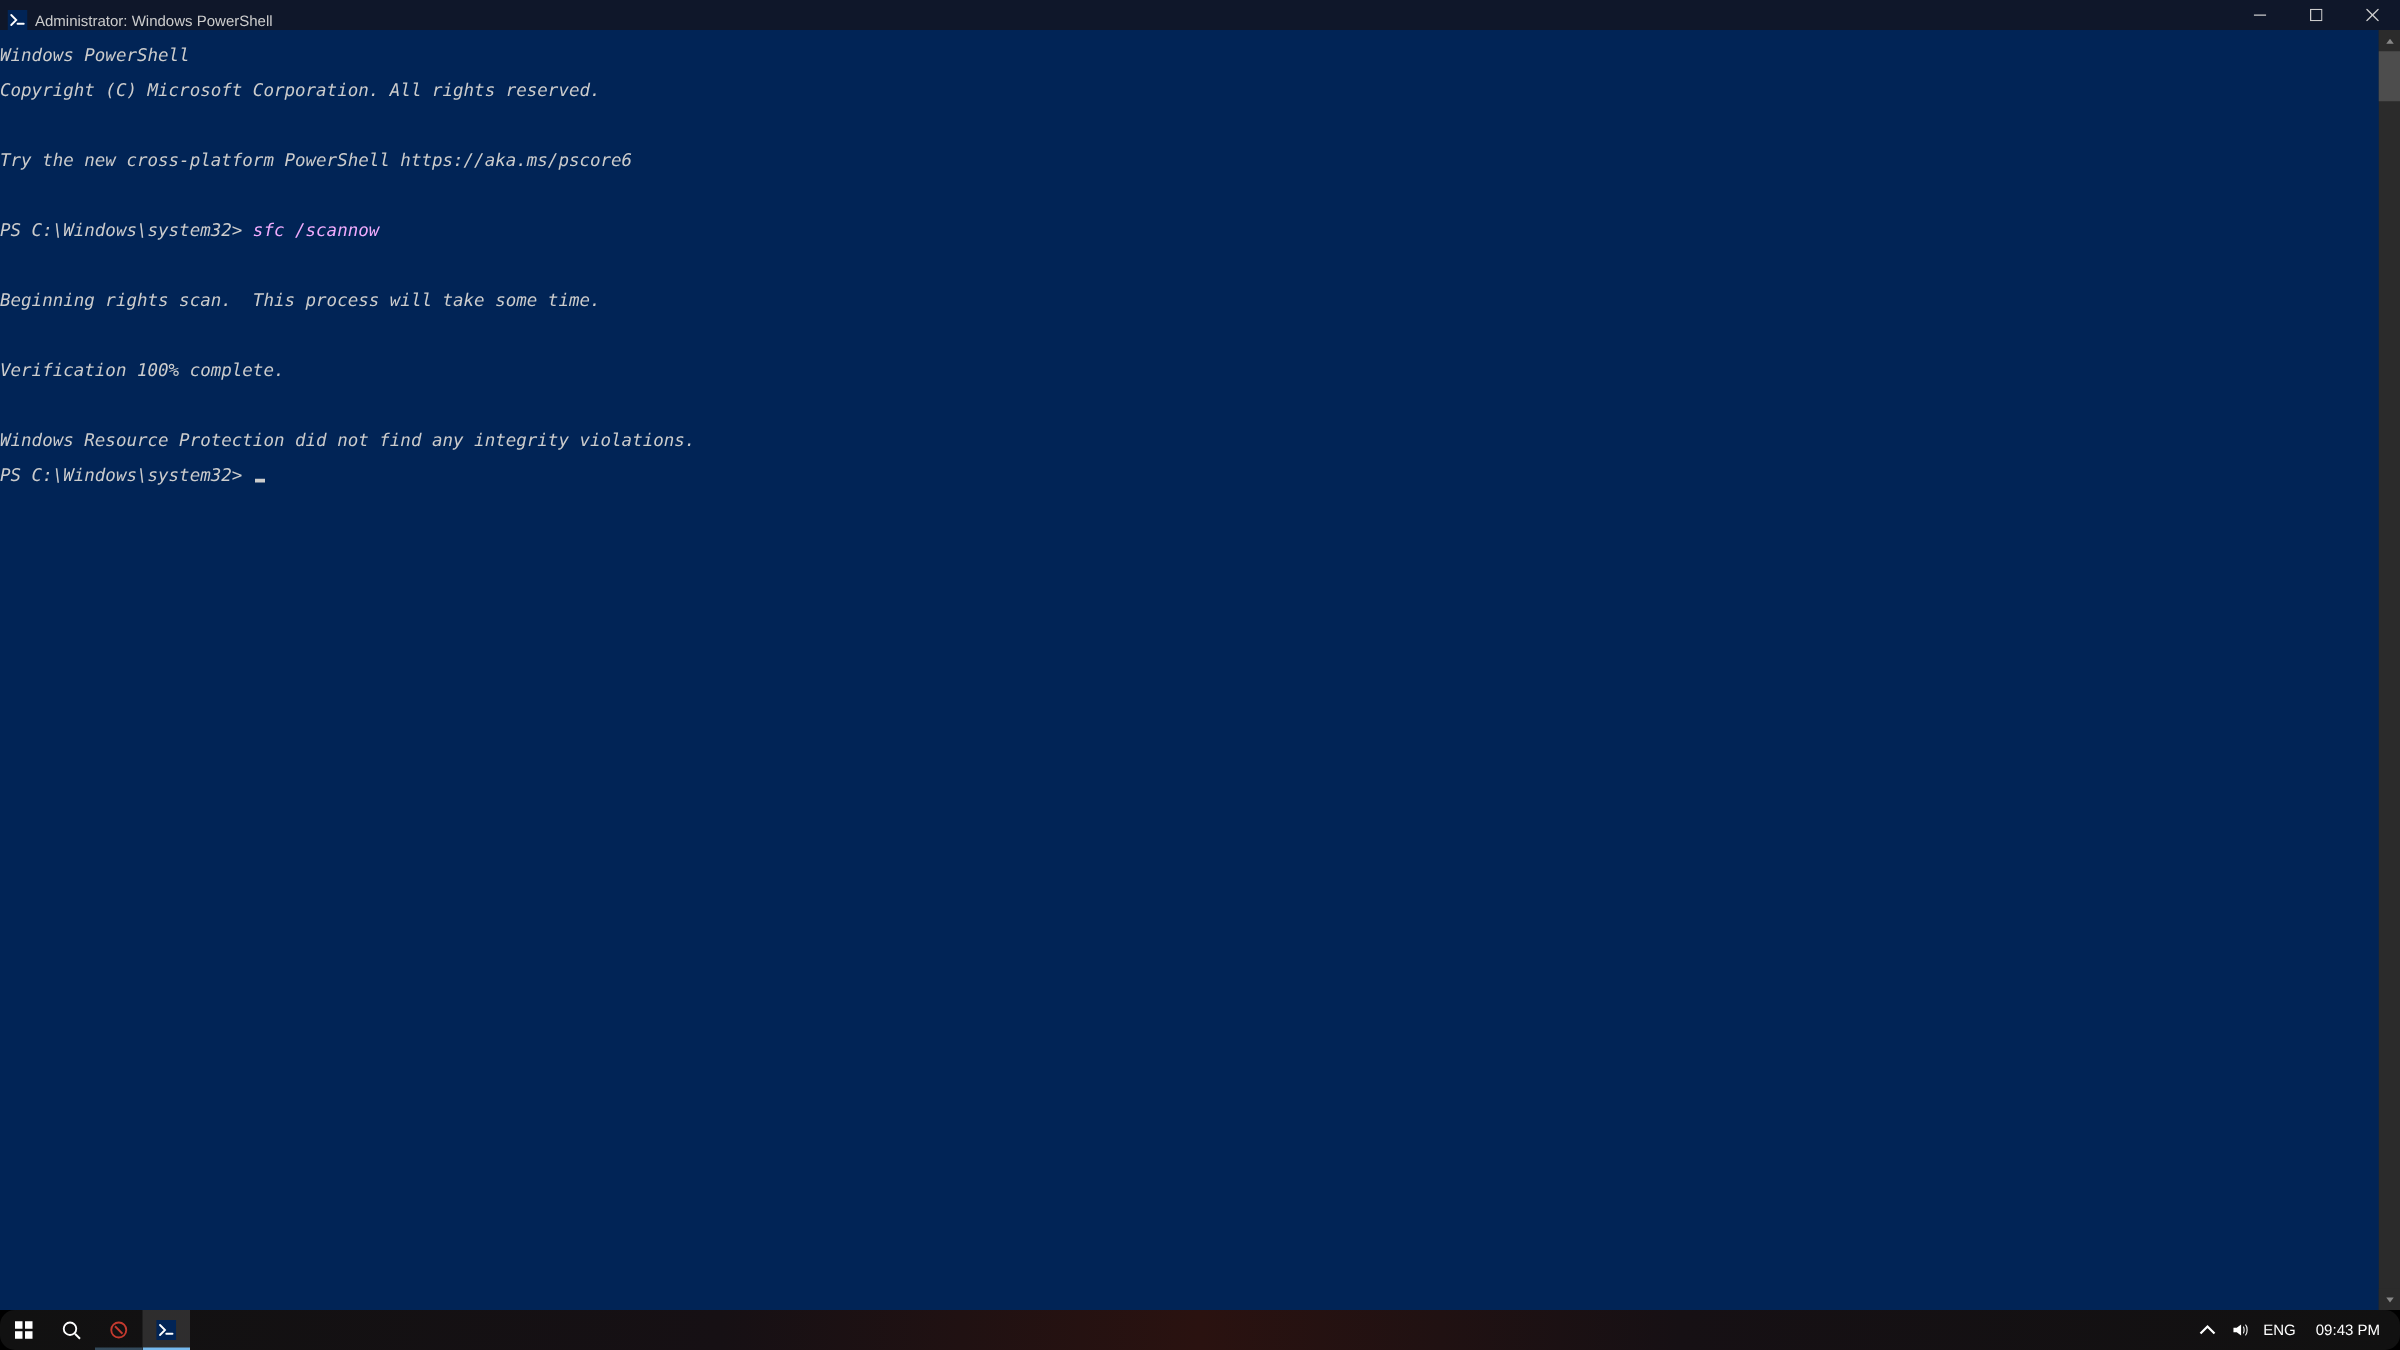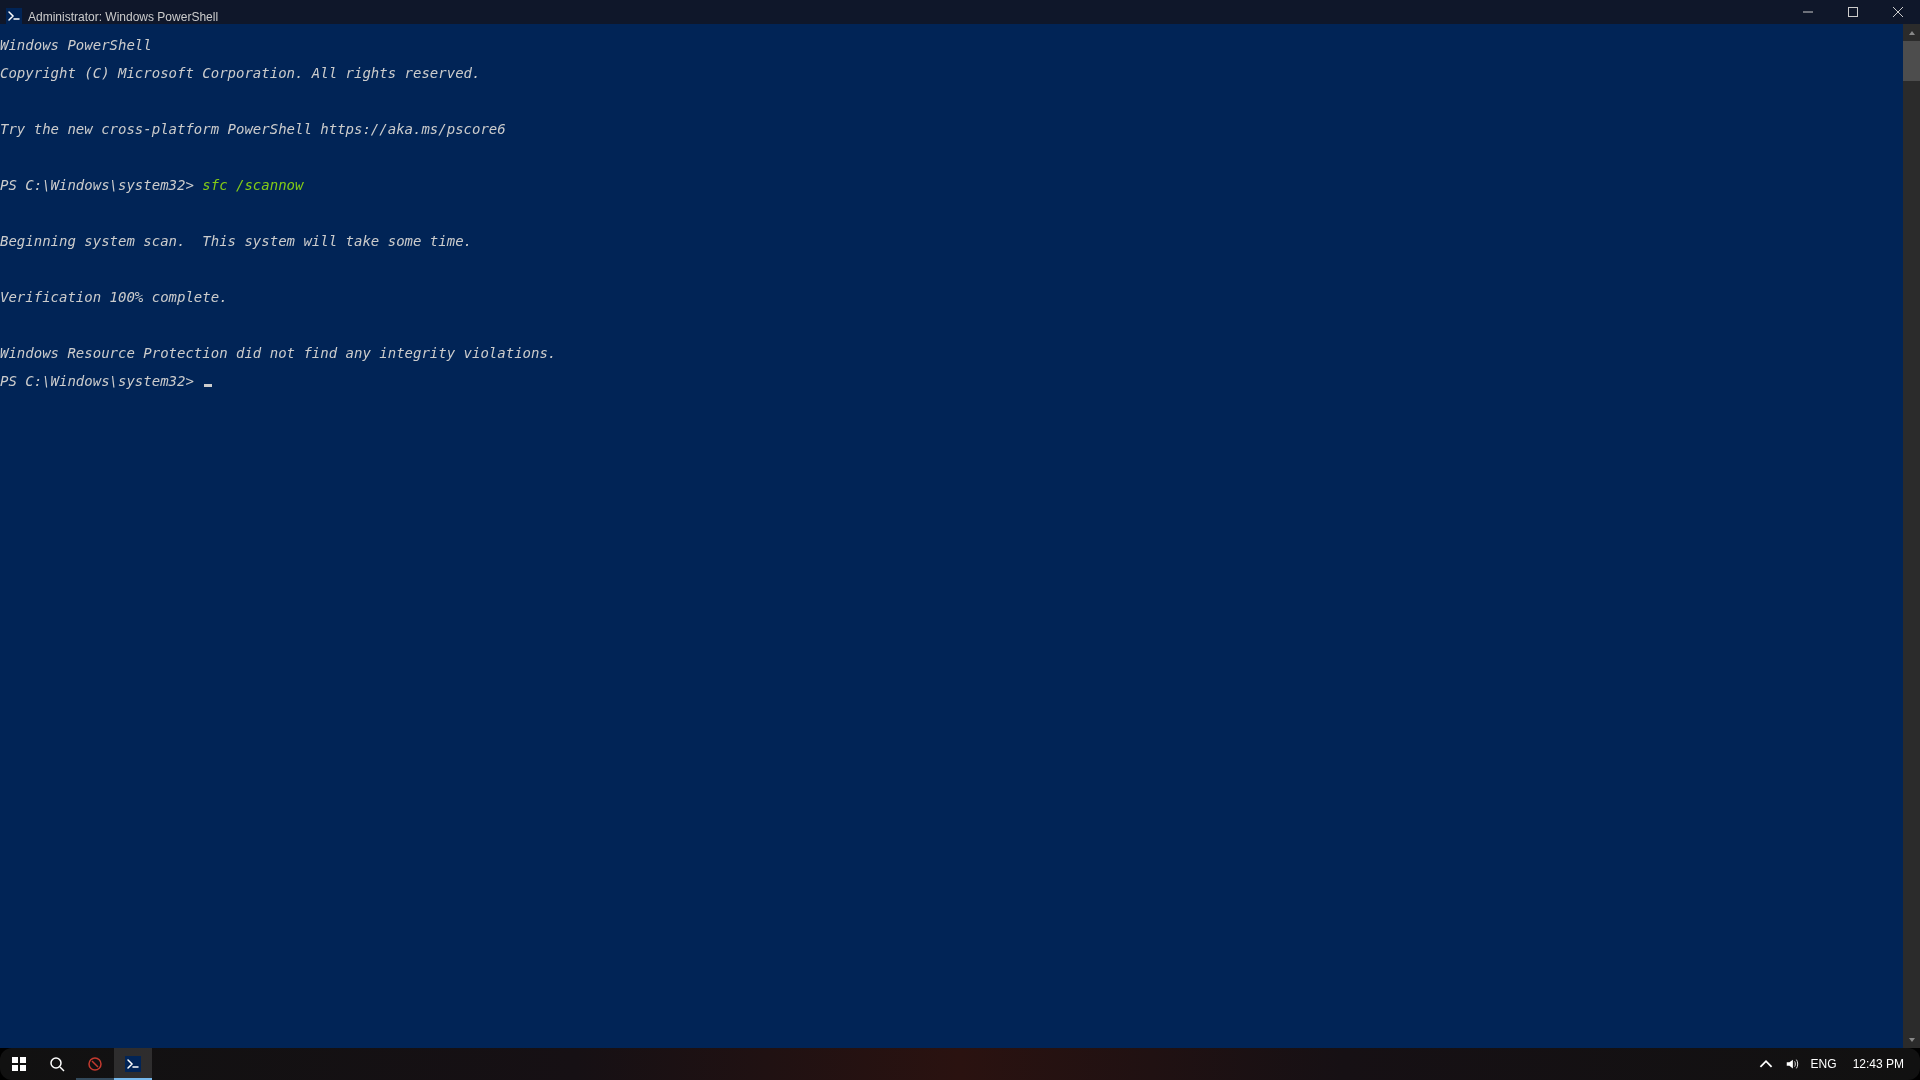--- a/index.html
+++ b/index.html
@@ -33,21 +33,21 @@
     background: #012456; color: #cccccc;
     font-family: Consolas, "Lucida Console", monospace;
     font-size: 14px; line-height: 14px;
     position: relative;
   }
   .console {
     position: absolute; inset: 0; padding: 0 0 0 0;
     white-space: pre; overflow: hidden; font-style: italic;
   }
   .console .line { display: block; height: 14px; }
-  .cmd { color: #84cc16; }
+  .cmd { color: #f0abfc; }
   .cursor {
     display: inline-block; width: 8px; height: 3px; background: #cccccc;
     vertical-align: -1px; margin-left: 2px;
     animation: blink 1s steps(1) infinite;
   }
   @keyframes blink { 50% { opacity: 0; } }
 
   
   .vscroll {
     position: absolute; top: 0; right: 0; width: 17px; height: 100%;
@@ -120,21 +120,21 @@
 
 <div class="console-wrap">
   <div class="console">
 <span class="line">Windows PowerShell</span>
 <span class="line">Copyright (C) Microsoft Corporation. All rights reserved.</span>
 <span class="line"></span>
 <span class="line">Try the new cross-platform PowerShell https://aka.ms/pscore6</span>
 <span class="line"></span>
 <span class="line"><span>PS C:\Windows\system32&gt; </span><span class="cmd">sfc /scannow</span></span>
 <span class="line"></span>
-<span class="line">Beginning system scan.  This system will take some time.</span>
+<span class="line">Beginning rights scan.  This process will take some time.</span>
 <span class="line"></span>
 <span class="line">Verification 100% complete.</span>
 <span class="line"></span>
 <span class="line">Windows Resource Protection did not find any integrity violations.</span>
 <span class="line"><span>PS C:\Windows\system32&gt; </span><span class="cursor"></span></span>
   </div>
   <div class="vscroll">
     <div class="btn up">
       <svg viewBox="0 0 8 8">
           <path d="M4 2L1 6h6z" fill="currentColor"></path>
@@ -185,15 +185,15 @@
           <path d="M1 7l4-4 4 4" fill="none" stroke="#fff" stroke-width="1.3"></path>
         </svg>
     </div>
     <div class="titem">
       <svg viewBox="0 0 16 16">
         <path d="M2 6h3l4-3v10l-4-3H2z" fill="#fff"></path>
           <path d="M11 5c1 1 1 5 0 6M13 3c2 2 2 8 0 10" fill="none" stroke="#fff" stroke-width="1"></path>
       </svg>
     </div>
     <div class="titem">ENG</div>
-    <div class="titem clock">12:43 PM</div>
+    <div class="titem clock">09:43 PM</div>
   </div>
 </div>
 
 </body></html>

